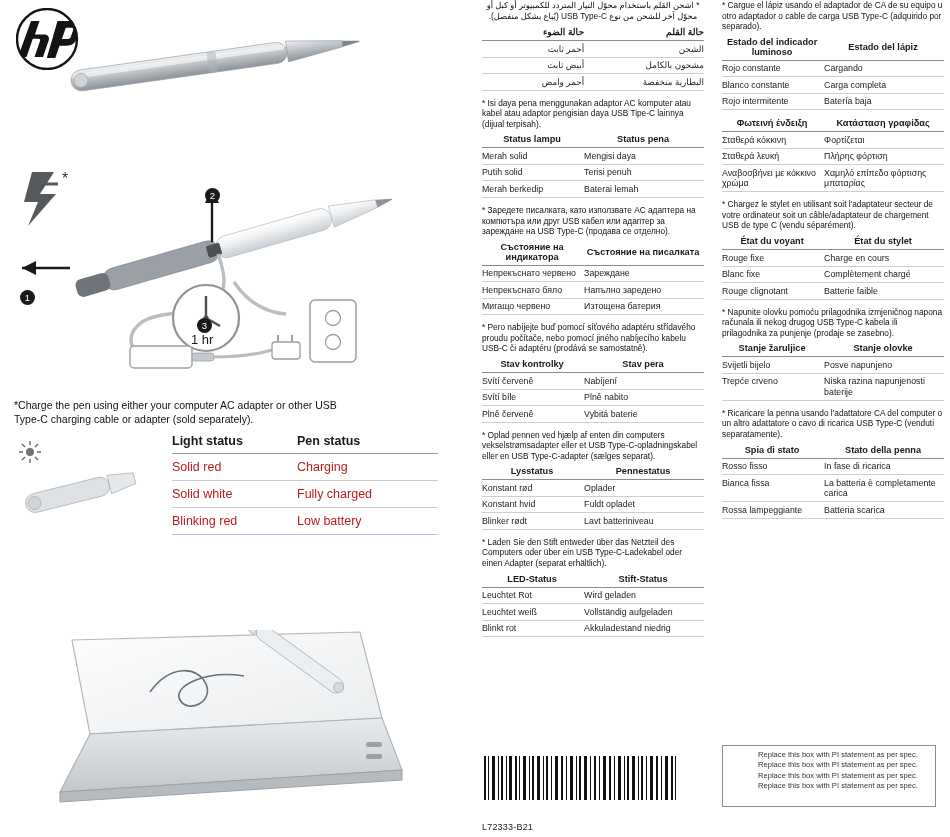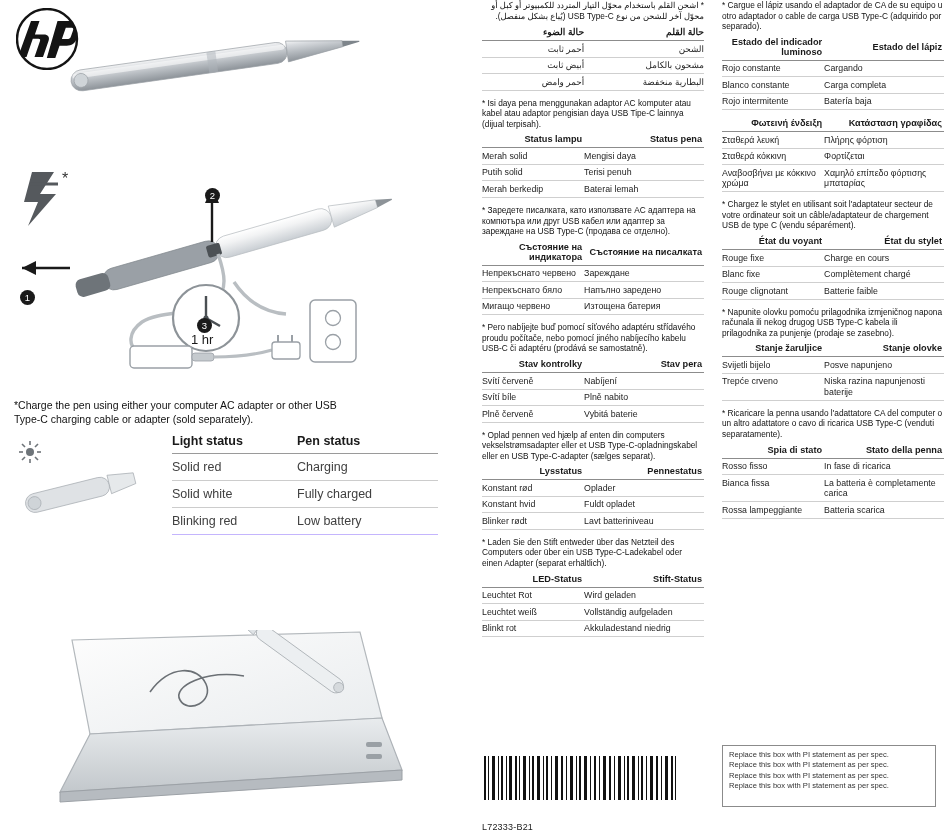--- a/index.html
+++ b/index.html
@@ -21,50 +21,50 @@
   .pen-fig1 { position: absolute; left: 58px; top: 28px; width: 330px; height: 70px; }
   .pen-fig2 { position: absolute; left: 10px; top: 150px; width: 430px; height: 230px; }
 
   .note-star { position: absolute; left: 14px; top: 398px; width: 330px; font-size: 10.5px; line-height: 14px; color: #111; }
 
   .legend-box { position: absolute; left: 14px; top: 428px; width: 424px; height: 120px; }
   .legend-sun { position: absolute; left: 4px; top: 12px; width: 24px; height: 24px; }
   .legend-penimg { position: absolute; left: 2px; top: 40px; width: 130px; height: 46px; }
   .legend-table { position: absolute; left: 158px; top: 4px; width: 266px; border-collapse: collapse; }
   .legend-table th { font-size: 12.5px; font-weight: bold; text-align: left; padding: 2px 0 5px 0; border-bottom: 1px solid #9a9a9a; }
-  .legend-table td { font-size: 12.5px; padding: 6px 0 6px 0; border-bottom: 1px solid #cccccc; color: #404040; }
+  .legend-table td { font-size: 12.5px; padding: 6px 0 6px 0; border-bottom: 1px solid #cccccc; color: #b91c1c; }
   .legend-table tr:last-child td { border-bottom: 1px solid #c4b5fd; }
   .legend-table th:first-child, .legend-table td:first-child { width: 125px; }
 
   .laptop-fig { position: absolute; left: 30px; top: 630px; width: 380px; height: 190px; }
 
   
   .col-mid { position: absolute; left: 482px; top: 0; width: 222px; height: 837px; font-size: 8.6px; }
   .col-right { position: absolute; left: 722px; top: 0; width: 222px; height: 718px; font-size: 8.6px; }
 
   .blk { margin-bottom: 7px; }
   .blk .note { font-size: 8.3px; line-height: 10.6px; color: #111; margin-bottom: 4px; }
 
   table.t { width: 100%; border-collapse: collapse; table-layout: fixed; }
-  table.t th { font-size: 9.2px; font-weight: bold; text-align: right; padding: 1px 2px 3px 0; border-bottom: 1px solid #8c8c8c; }
+  table.t th { font-size: 9.2px; font-weight: bold; text-align: center; padding: 1px 2px 3px 0; border-bottom: 1px solid #8c8c8c; }
   table.t td { font-size: 8.8px; padding: 2.5px 2px 2.5px 0; border-bottom: 1px solid #cfcfcf; color: #222; vertical-align: top; line-height: 10.5px; }
   table.t th:first-child, table.t td:first-child { width: 46%; }
 
   
-  .ar { direction: rtl; text-align: right; font-size: 9px; line-height: 13px; }
+  .ar { direction: rtl; text-align: center; font-size: 9px; line-height: 13px; }
   table.t.ar-t th, table.t.ar-t td { text-align: right; padding-right: 0; padding-left: 2px; }
 
   
   .barcode-wrap { position: absolute; left: 482px; top: 756px; width: 210px; }
   .barcode { width: 196px; height: 44px; }
   .barcode-num { font-size: 9px; margin-top: 18px; letter-spacing: .2px; }
 
   
   .pi-box { position: absolute; left: 722px; top: 745px; width: 214px; height: 62px; border: 1px solid #8b8b8b; padding: 4px 6px; }
-  .pi-box div { font-size: 7.6px; line-height: 10.4px; color: #333; }
+  .pi-box div { font-size: 7.6px; line-height: 10.4px; color: #333; margin-left: 29px; }
 
   
   .callout { position: absolute; width: 15px; height: 15px; border-radius: 50%; background: #1a1a1a; color: #fff;
              font-size: 9.5px; line-height: 15px; text-align: center; font-family: "Liberation Sans", sans-serif; }
 </style>
 </head>
 <body>
 
 <div class="page">
 
@@ -477,26 +477,26 @@
     <div class="blk">
       <table class="t">
         <thead>
             <tr>
           <th>Φωτεινή ένδειξη</th>
           <th>Κατάσταση γραφίδας</th>
         </tr>
           </thead>
         <tbody>
           <tr>
+              <td>Σταθερά κόκκινη</td>
+              <td>Φορτίζεται</td>
+            </tr>
+          <tr>
               <td>Σταθερά λευκή</td>
               <td>Πλήρης φόρτιση</td>
-            </tr>
-          <tr>
-              <td>Σταθερά κόκκινη</td>
-              <td>Φορτίζεται</td>
             </tr>
           <tr>
               <td>Αναβοσβήνει με κόκκινο χρώμα</td>
               <td>Χαμηλό επίπεδο φόρτισης μπαταρίας</td>
             </tr>
         </tbody>
       </table>
     </div>
 
     <div class="blk">

